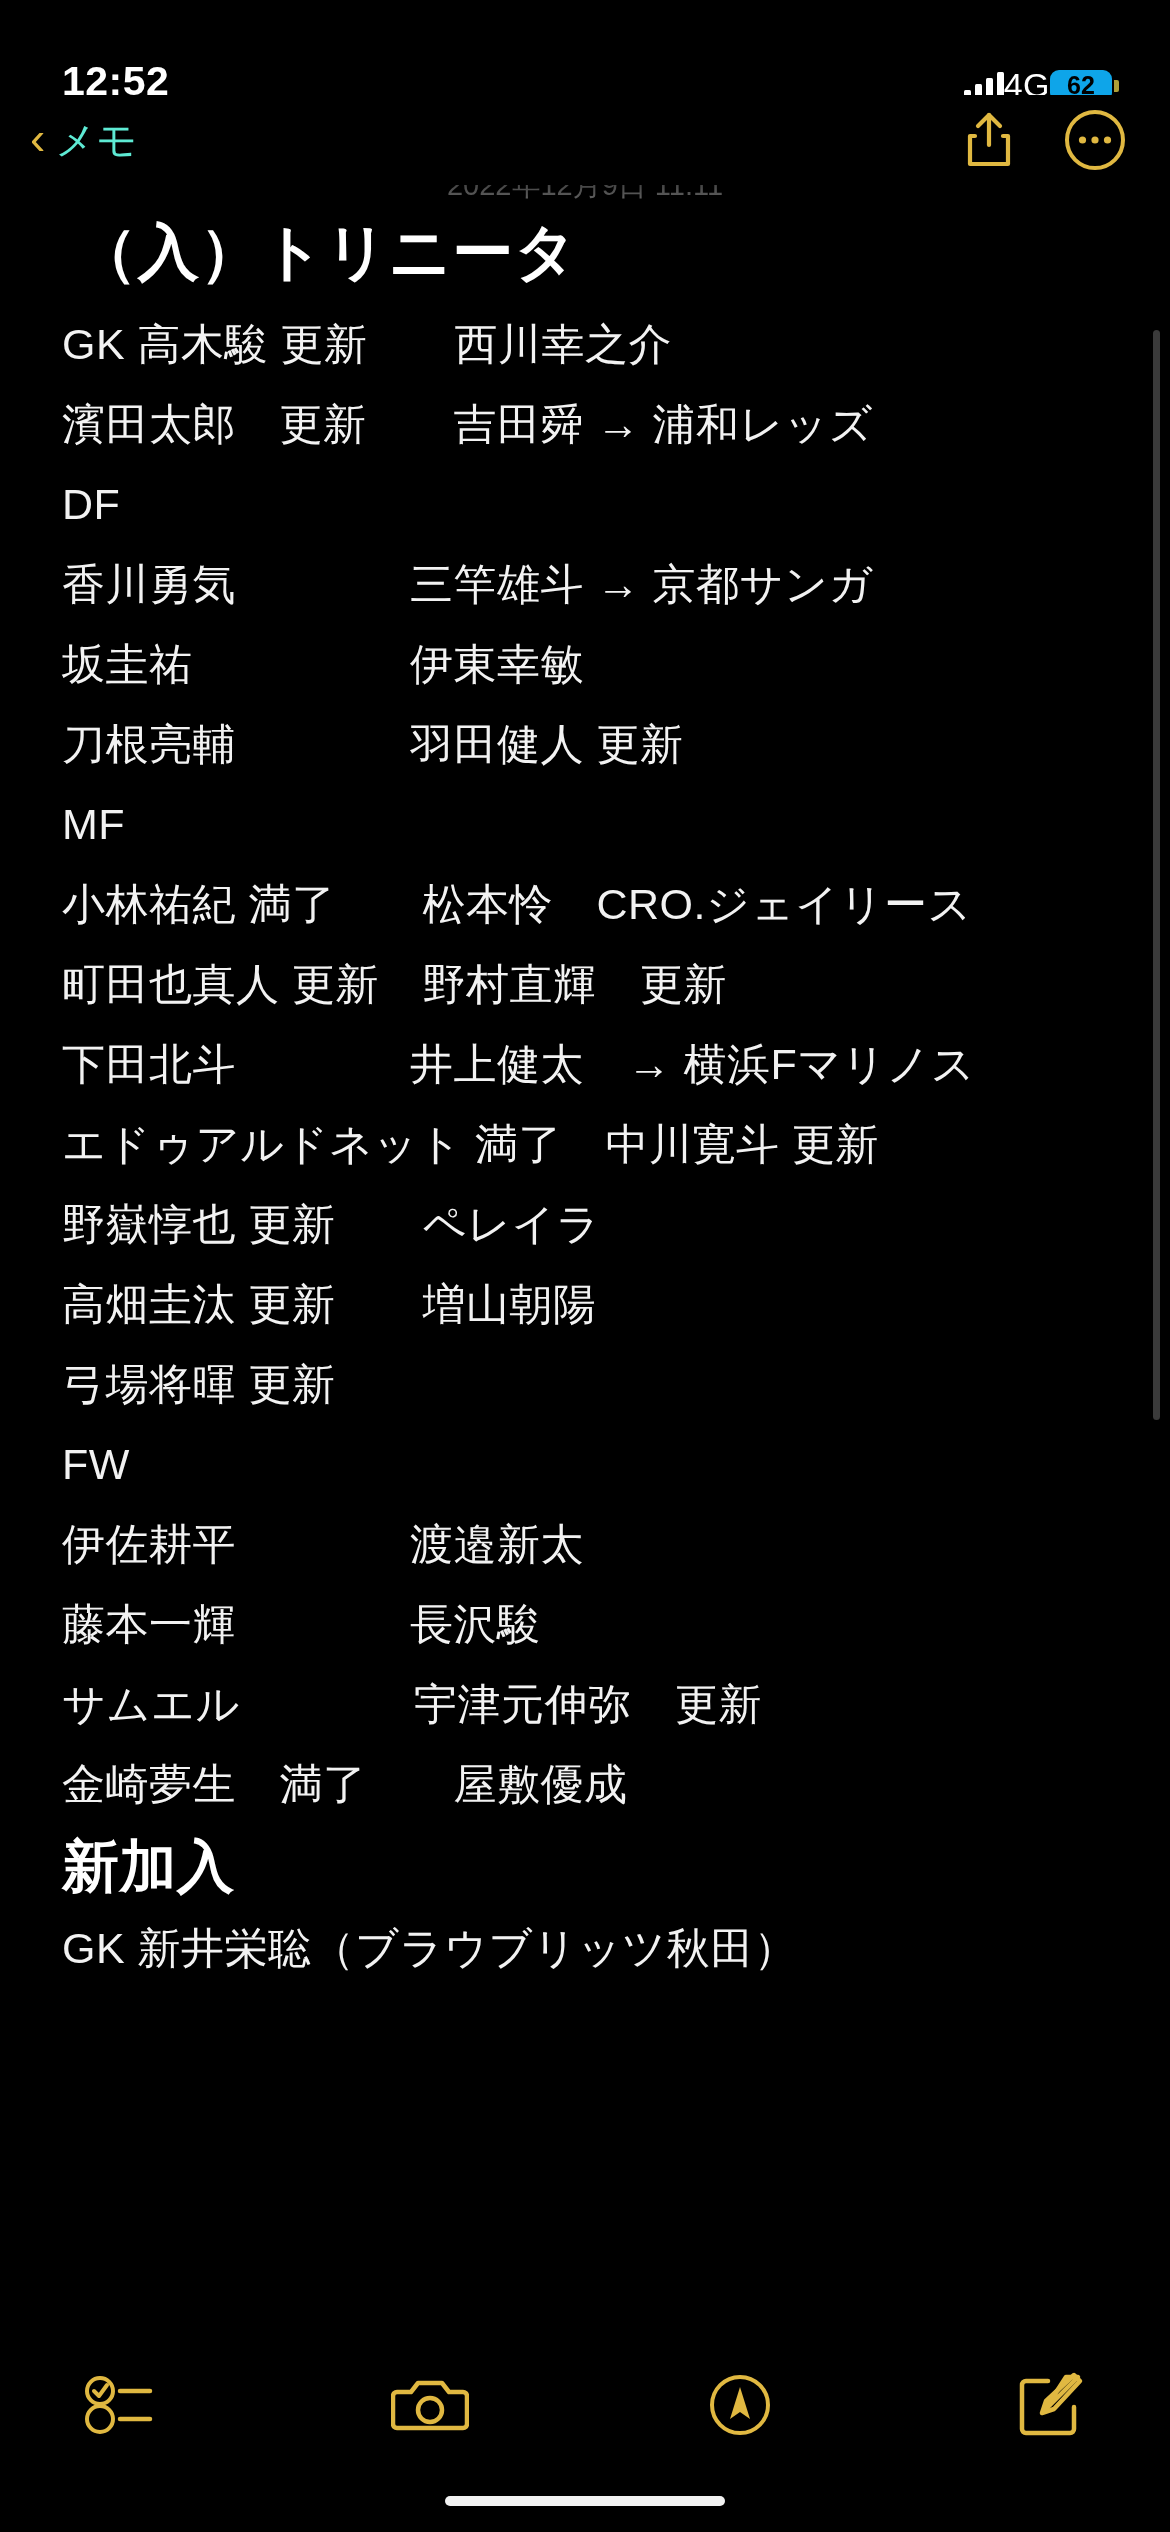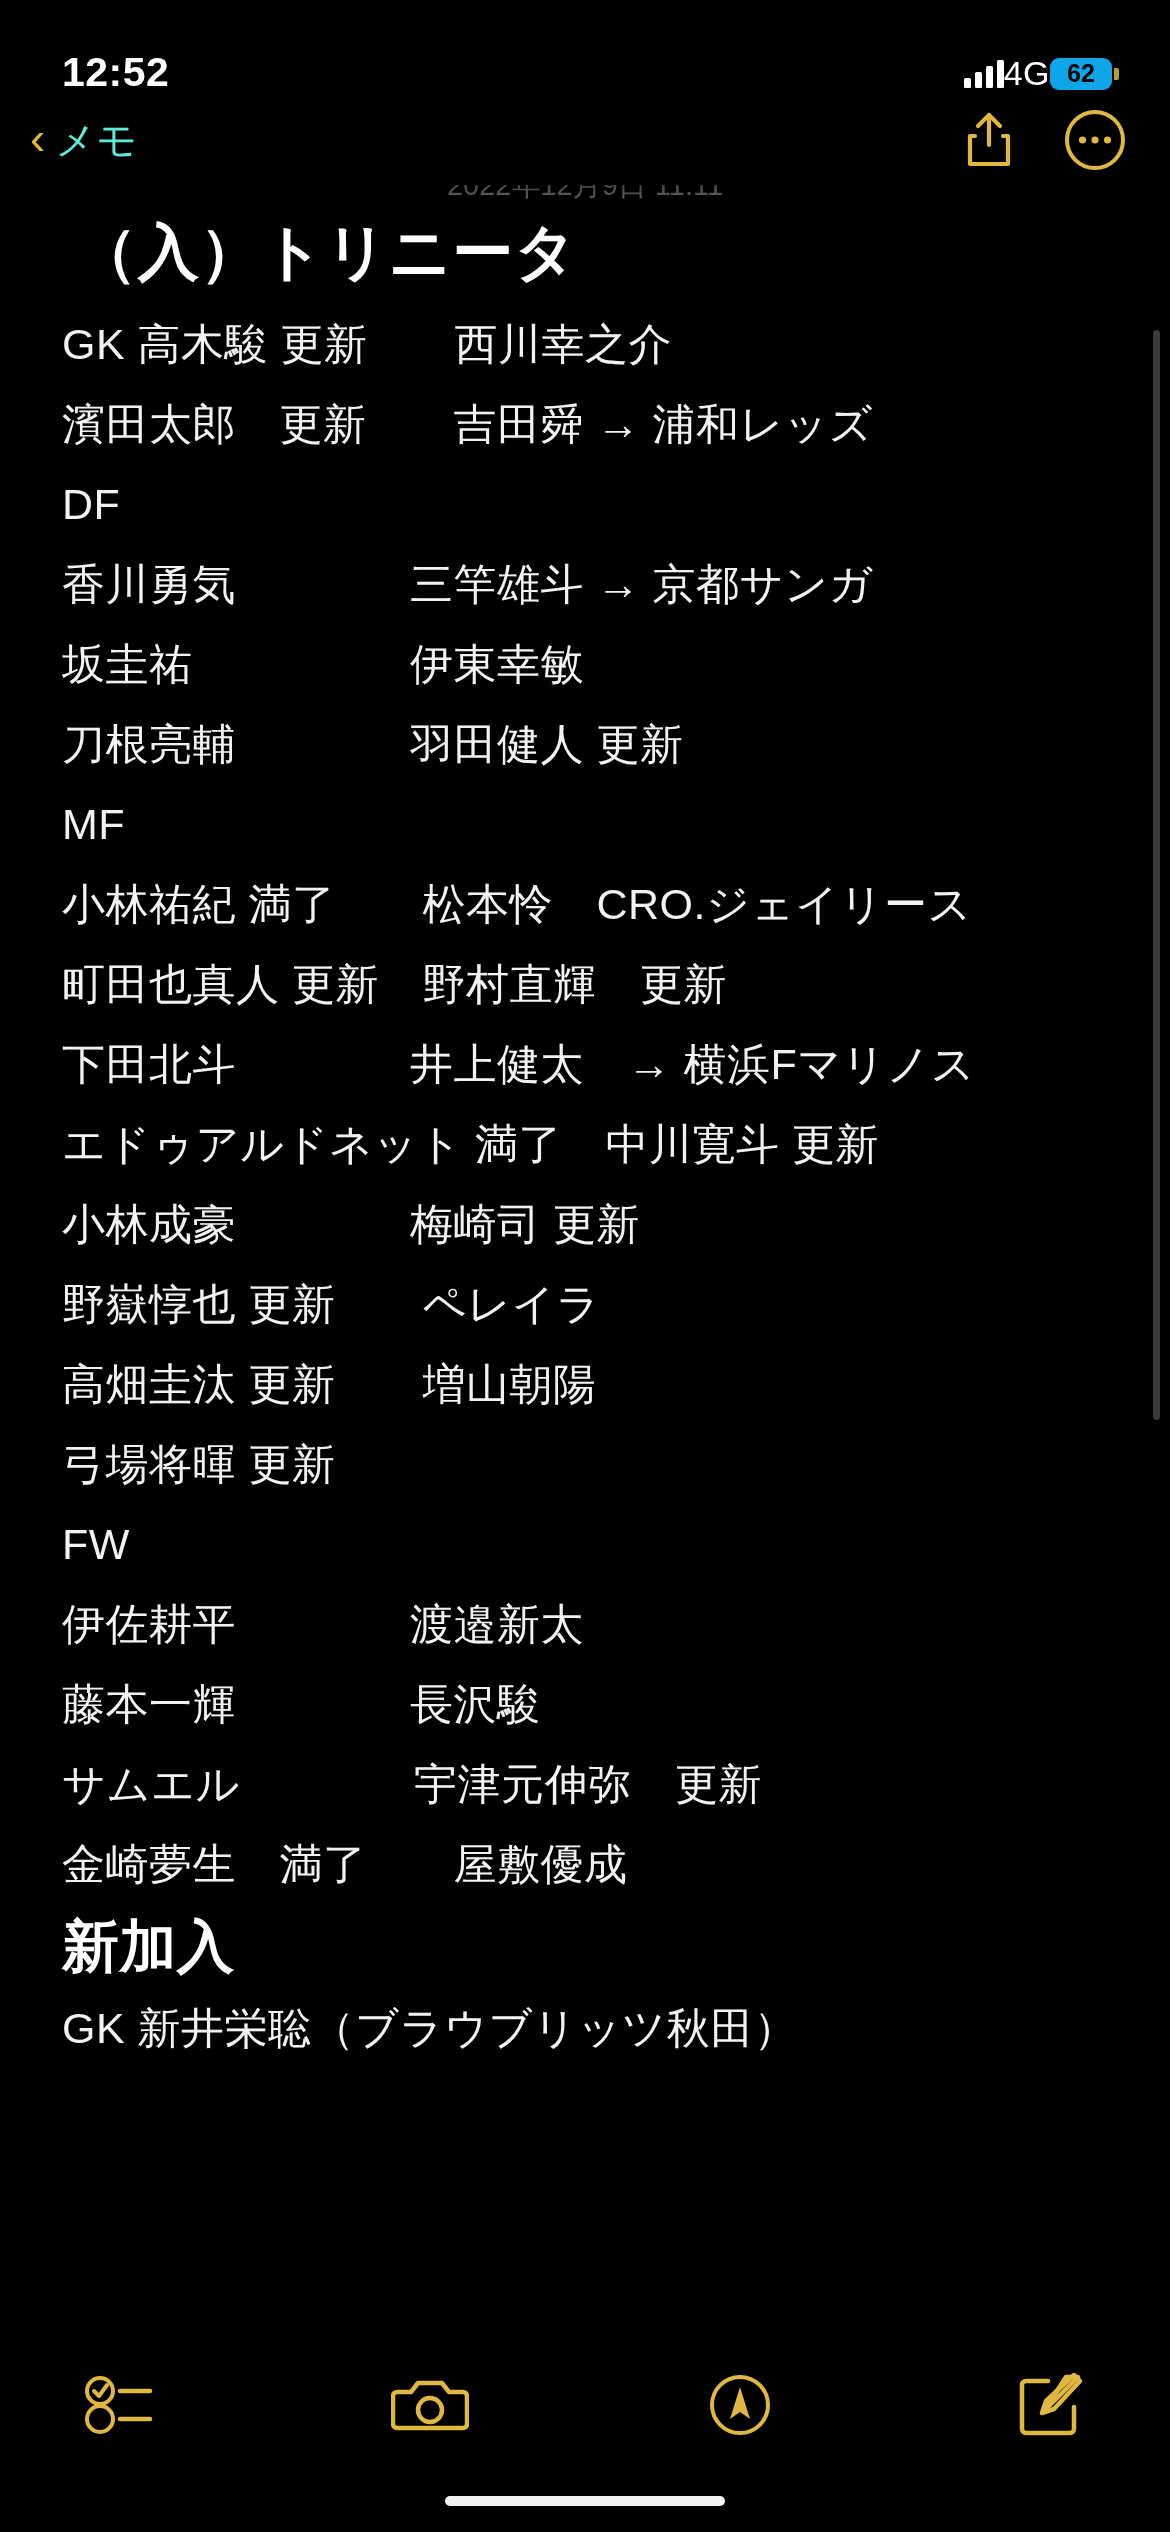--- a/index.html
+++ b/index.html
@@ -13,23 +13,22 @@
   .phone {
     position: relative;
     width: 1170px; height: 2532px;
     background: #000;
     color: #fff;
   }
 
   
   .statusbar {
     position: absolute; top: 0; left: 0; right: 0; height: 105px;
-    display: flex; align-items: center; justify-content: space-between;
+    display: flex; align-items: flex-end; justify-content: space-between;
     padding: 0 58px 0 62px;
-    margin-top: 13px;
   }
   .status-time {
     font-size: 41px; font-weight: 600; letter-spacing: 0.5px;
     color: #fff; margin-top: 14px;
   }
   .status-right {
     display: flex; align-items: center; margin-top: 16px;
   }
   .signal { display: flex; align-items: flex-end; gap: 4px; height: 28px; }
   .signal i { display: block; width: 7px; background: #fff; border-radius: 1.5px; }
@@ -179,21 +178,20 @@
     <div class="body-line">濱田太郎　更新　　吉田舜 → 浦和レッズ</div>
     <div class="body-line">DF</div>
     <div class="body-line">香川勇気　　　　三竿雄斗 → 京都サンガ</div>
     <div class="body-line">坂圭祐　　　　　伊東幸敏</div>
     <div class="body-line">刀根亮輔　　　　羽田健人 更新</div>
     <div class="body-line">MF</div>
     <div class="body-line">小林祐紀 満了　　松本怜　CRO.ジェイリース</div>
     <div class="body-line">町田也真人 更新　野村直輝　更新</div>
     <div class="body-line">下田北斗　　　　井上健太　→ 横浜Fマリノス</div>
     <div class="body-line">エドゥアルドネット 満了　中川寛斗 更新</div>
-    <div class="body-line">小林成豪　　　　梅崎司 更新</div>
     <div class="body-line">野嶽惇也 更新　　ペレイラ</div>
     <div class="body-line">高畑圭汰 更新　　増山朝陽</div>
     <div class="body-line">弓場将暉 更新</div>
     <div class="body-line">FW</div>
     <div class="body-line">伊佐耕平　　　　渡邉新太</div>
     <div class="body-line">藤本一輝　　　　長沢駿</div>
     <div class="body-line">サムエル　　　　宇津元伸弥　更新</div>
     <div class="body-line">金崎夢生　満了　　屋敷優成</div>
     <div class="section-head">新加入</div>
     <div class="body-line">GK 新井栄聡（ブラウブリッツ秋田）</div>

